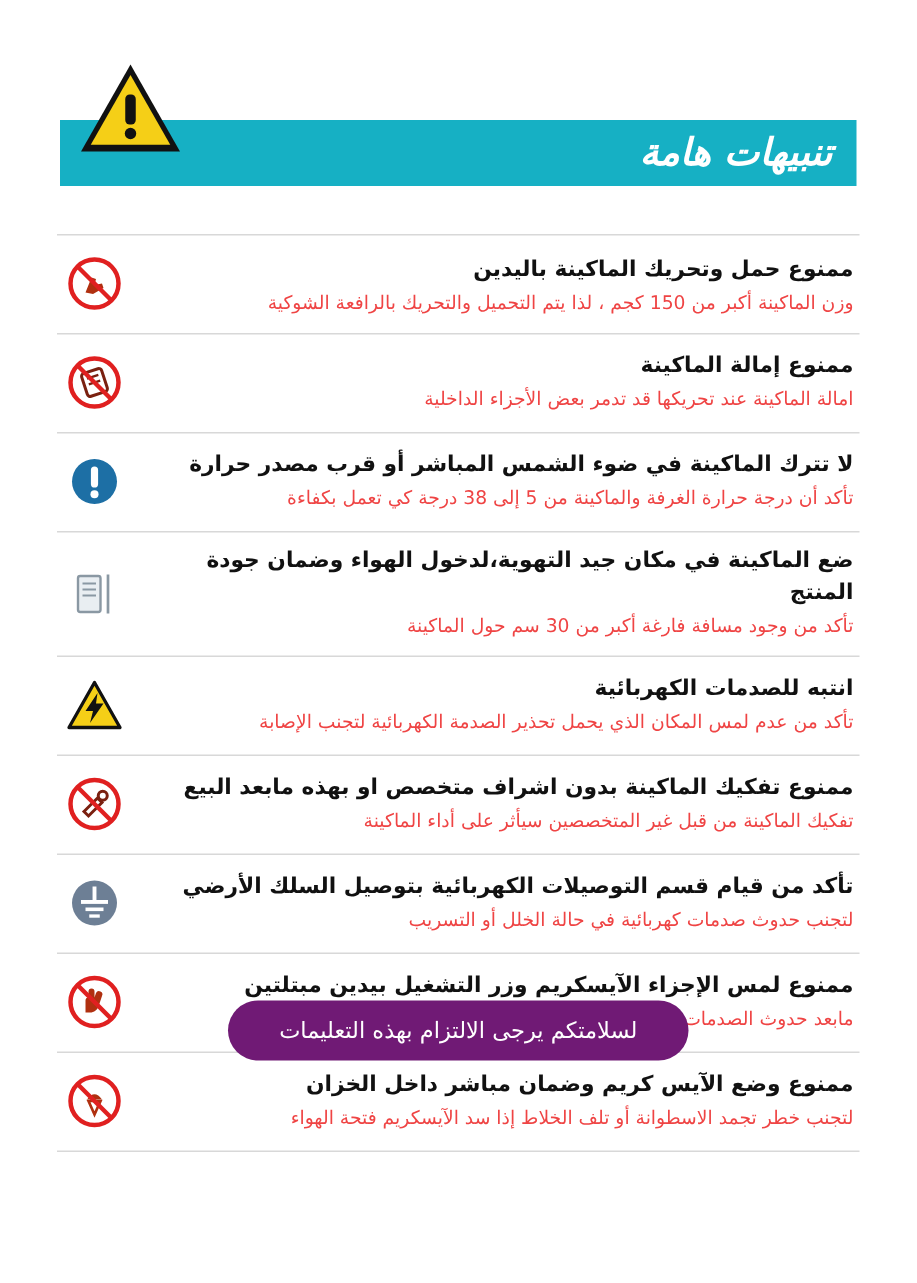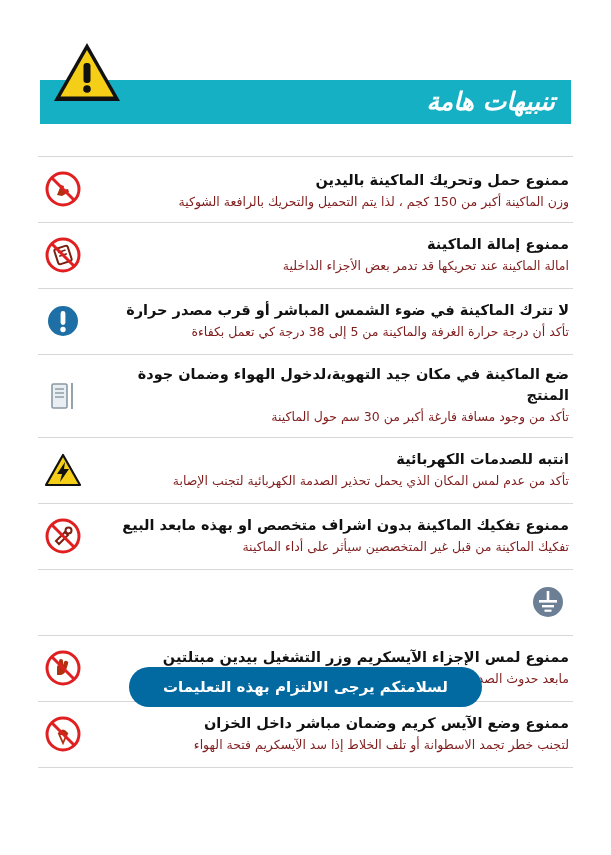--- a/index.html
+++ b/index.html
@@ -77,21 +77,21 @@
     padding-right: 4px;
   }
   .row-title {
     font-size: 14.5px;
     font-weight: bold;
     color: #111111;
     line-height: 1.45;
   }
   .row-sub {
     font-size: 12.5px;
-    color: #7f1d1d;
+    color: #ef4444;
     line-height: 1.5;
     margin-top: 2px;
   }
   .row-icon {
     flex: 0 0 auto;
     width: 50px;
     height: 46px;
     display: flex;
     align-items: center;
     justify-content: center;
@@ -101,24 +101,24 @@
   
   .footer {
     position: absolute;
     left: 0;
     right: 0;
     bottom: 18px;
     display: flex;
     justify-content: center;
   }
   .footer-btn {
-    background: #0369a1;
+    background: #701a75;
     color: #ffffff;
     font-size: 15px;
-    font-weight: bold;
+    font-weight: normal;
     border: none;
     border-radius: 22px;
     padding: 11px 34px;
     font-family: "DejaVu Sans", "Liberation Sans", sans-serif;
     cursor: pointer;
   }
 </style>
 </head>
 <body>
 
@@ -223,20 +223,24 @@
         <svg width="40" height="40" viewBox="0 0 40 40">
           <circle cx="20" cy="20" r="16" fill="#ffffff" stroke="#e02020" stroke-width="3"></circle>
           <path d="M13 25 l9 -9 l3 3 l-9 9 z" fill="none" stroke="#7a2010" stroke-width="2"></path>
           <circle cx="25.5" cy="14.5" r="3" fill="none" stroke="#7a2010" stroke-width="2"></circle>
           <line x1="9" y1="9" x2="31" y2="31" stroke="#e02020" stroke-width="3"></line>
         </svg>
       </div>
     </div>
 
     <div class="row">
+      <div class="row-text">
+        <div class="row-title">تأكد من قيام قسم التوصيلات الكهربائية بتوصيل السلك الأرضي</div>
+        <div class="row-sub">لتجنب حدوث صدمات كهربائية في حالة الخلل أو التسريب</div>
+      </div>
       <div class="row-icon">
         <svg width="38" height="38" viewBox="0 0 38 38">
           <circle cx="19" cy="19" r="15" fill="#6d7f95"></circle>
           <rect x="17.7" y="8" width="2.6" height="9" fill="#ffffff"></rect>
           <rect x="10" y="17" width="18" height="2.6" fill="#ffffff"></rect>
           <rect x="13" y="22" width="12" height="2.4" fill="#ffffff"></rect>
           <rect x="15.5" y="26.6" width="7" height="2.2" fill="#ffffff"></rect>
         </svg>
       </div>
     </div>

